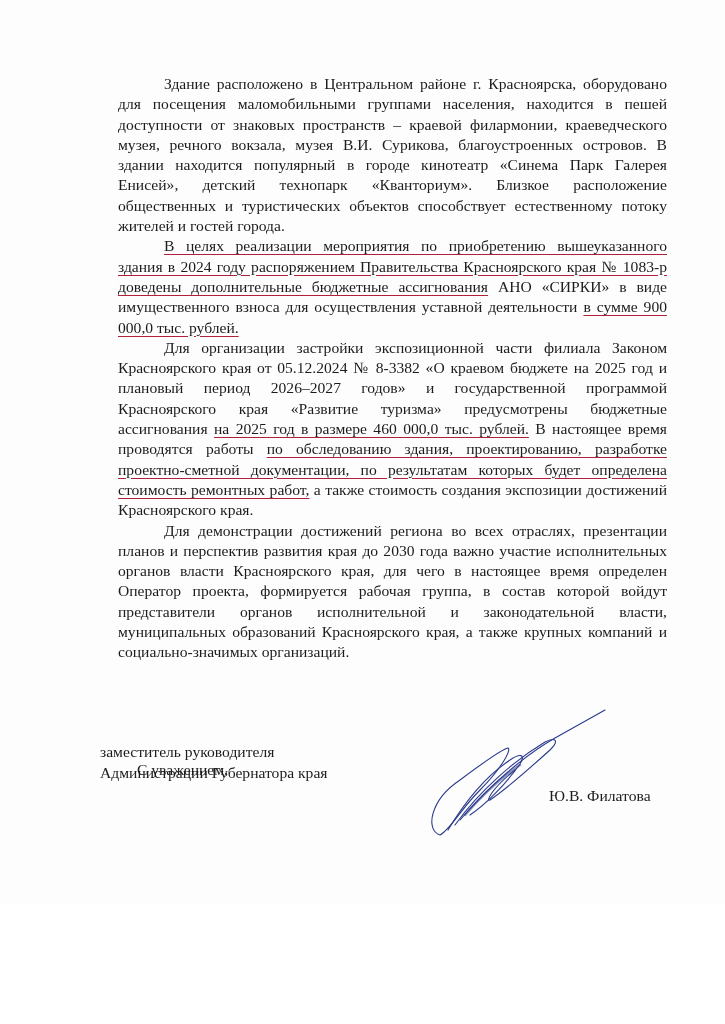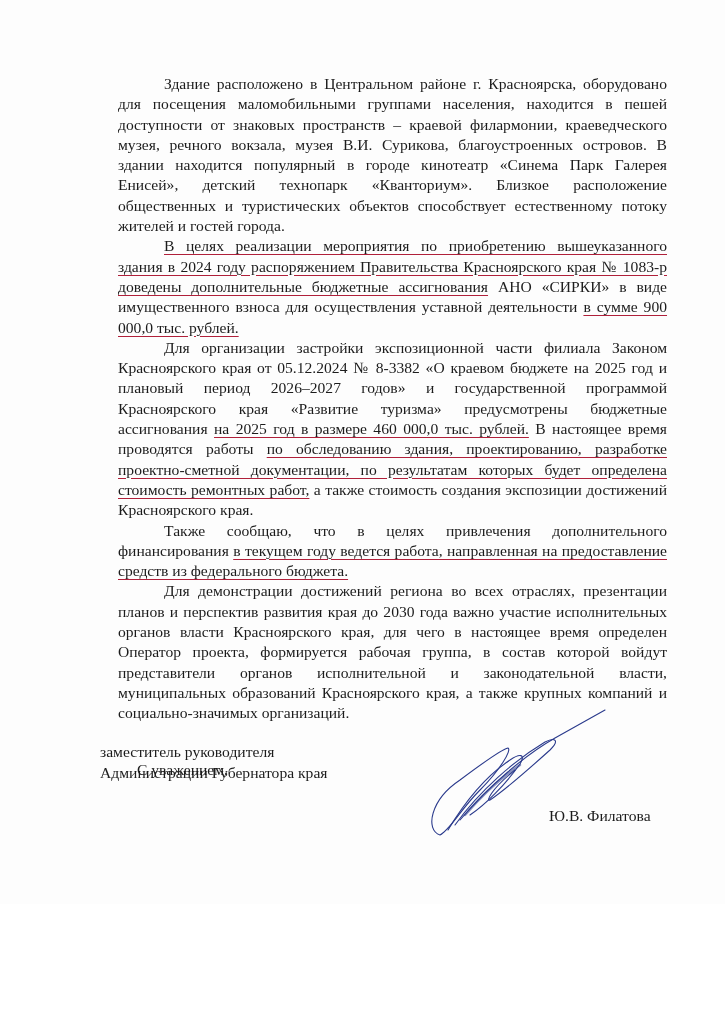--- a/index.html
+++ b/index.html
@@ -10,33 +10,32 @@
   }
   .page { position: absolute; left: 0; top: 0; width: 725px; height: 904px; background: #fdfdfd; }
   .body-text {
     position: absolute; left: 118px; top: 74px; width: 549px;
     font-size: 15.6px; line-height: 20.3px; text-align: justify;
   }
   .para { margin: 0; text-indent: 46px; }
   .u { text-decoration: underline; text-decoration-color: #b0203a; text-decoration-thickness: 1.4px; text-underline-offset: 3px; }
   .closing { position: absolute; left: 137px; top: 737px; font-size: 15.6px; margin-top: 24px; }
   .position { position: absolute; left: 100px; top: 741px; font-size: 15.6px; line-height: 21px; }
-  .signer { position: absolute; left: 549px; top: 807px; font-size: 15.6px; }
+  .signer { position: absolute; left: 549px; top: 787px; font-size: 15.6px; }
   .signature { position: absolute; left: 420px; top: 680px; width: 190px; height: 170px; }
   .executor { position: absolute; left: 92px; top: 884px; font-size: 10.5px; line-height: 13px; }
 </style>
 </head>
 <body>
 
 <div class="page">
   <div class="body-text" id="body-text">
       <p class="para"><span>Здание расположено в Центральном районе г. Красноярска, оборудовано для посещения маломобильными группами населения, находится в пешей доступности от знаковых пространств – краевой филармонии, краеведческого музея, речного вокзала, музея В.И. Сурикова, благоустроенных островов. В здании находится популярный в городе кинотеатр «Синема Парк Галерея Енисей», детский технопарк «Кванториум». Близкое расположение общественных и туристических объектов способствует естественному потоку жителей и гостей города.</span></p>
       <p class="para"><span class="u" style="text-decoration-color: rgb(176, 32, 58);">В целях реализации мероприятия по приобретению вышеуказанного здания в 2024 году распоряжением Правительства Красноярского края № 1083-р доведены дополнительные бюджетные ассигнования</span><span> АНО «СИРКИ» в виде имущественного взноса для осуществления уставной деятельности </span><span class="u" style="text-decoration-color: rgb(176, 32, 58);">в сумме 900 000,0 тыс. рублей.</span></p>
       <p class="para"><span>Для организации застройки экспозиционной части филиала Законом Красноярского края от 05.12.2024 № 8-3382 «О краевом бюджете на 2025 год и плановый период 2026–2027 годов» и государственной программой Красноярского края «Развитие туризма» предусмотрены бюджетные ассигнования </span><span class="u" style="text-decoration-color: rgb(176, 32, 58);">на 2025 год в размере 460 000,0 тыс. рублей.</span><span> В настоящее время проводятся работы </span><span class="u" style="text-decoration-color: rgb(176, 32, 58);">по обследованию здания, проектированию, разработке проектно-сметной документации, по результатам которых будет определена стоимость ремонтных работ,</span><span> а также стоимость создания экспозиции достижений Красноярского края.</span></p>
-      <p class="para"><span>Также сообщаю, что в целях привлечения дополнительного финансирования </span><span class="u" style="text-decoration-color: rgb(176, 32, 58);">в текущем году ведется работа, направленная на предоставление средств из федерального бюджета.</span></p>
       <p class="para"><span>Для демонстрации достижений региона во всех отраслях, презентации планов и перспектив развития края до 2030 года важно участие исполнительных органов власти Красноярского края, для чего в настоящее время определен Оператор проекта, формируется рабочая группа, в состав которой войдут представители органов исполнительной и законодательной власти, муниципальных образований Красноярского края, а также крупных компаний и социально-значимых организаций.</span></p>
     </div>
 
   <div class="closing">С уважением,</div>
   <div class="position">
     <div>заместитель руководителя</div>
     <div>Администрации Губернатора края</div>
   </div>
 
   <svg class="signature" viewBox="0 0 190 170">

